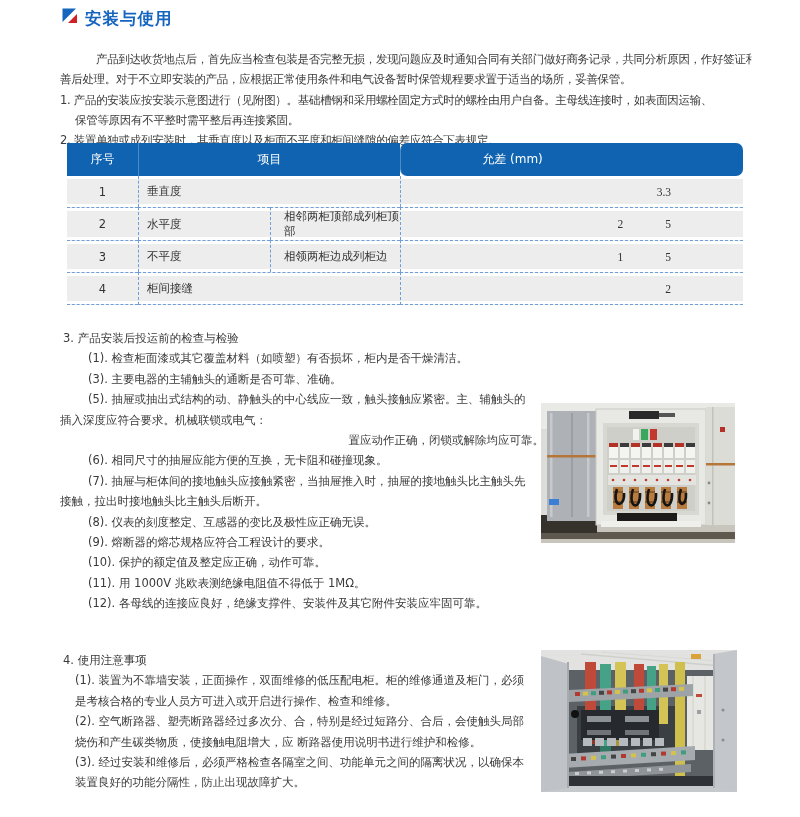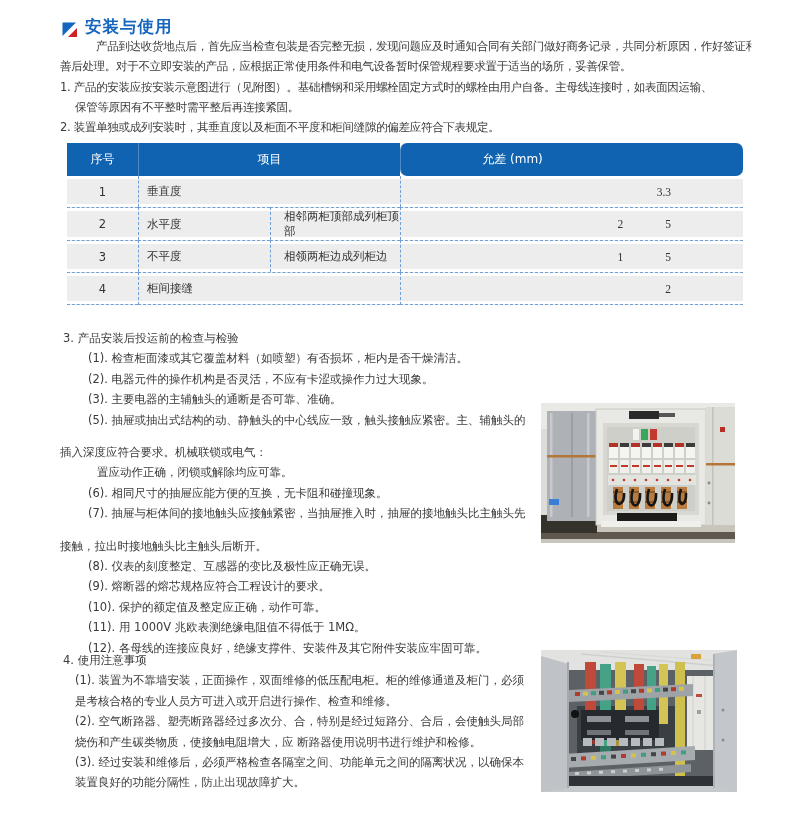--- a/index.html
+++ b/index.html
@@ -1,28 +1,28 @@
 <!DOCTYPE html>
 <html style="--accent-blue: #1565bf; --table-header-bg: #0f63b0; --table-row-bg: #ededed; --table-line-blue: #6f9fd8; --text: #3a3a3a; --busbar-red: #c04a39; --busbar-green: #46a287; --busbar-yellow: #d3c455; --coil-copper: #b97c3e;"><head>
 <meta charset="utf-8">
 <style>
   html,body{margin:0;padding:0;background:#fff;}
   .page{position:relative;width:800px;height:817px;background:#fff;overflow:hidden;
         font-family:"DejaVu Sans",sans-serif;color:var(--text,#3a3a3a);}
 
   
-  .doc-header{position:absolute;left:62px;top:16px;display:flex;align-items:flex-end;gap:7px;}
+  .doc-header{position:absolute;left:62px;top:8px;display:flex;align-items:flex-start;gap:7px;}
   .doc-header h1{margin:0;font-size:16.5px;font-weight:bold;color:var(--accent-blue,#1565bf);letter-spacing:1px;}
   .title-icon{width:16px;height:16px;display:inline-block;}
 
   
   .intro{position:absolute;left:60px;top:36px;width:692px;font-size:11.5px;line-height:20.3px;
          letter-spacing:-0.3px;white-space:nowrap;overflow:hidden;}
   .intro p{margin:0;}
-  .intro .ind1{padding-left:36px;}
+  .intro .ind1{padding-left:36px;margin-top:13px;}
   .intro .ind2{padding-left:15px;}
 
   
   .tol-table{position:absolute;left:67px;top:143px;width:676px;border-collapse:separate;border-spacing:0;
              font-size:11.5px;table-layout:fixed;}
   .tol-table th{background:var(--table-header-bg,#0f63b0);color:#fff;font-weight:normal;height:31px;
                 font-size:12px;text-align:center;}
   .tol-table th + th{border-left:1px solid rgba(255,255,255,0.25);}
   .tol-table td{background:var(--table-row-bg,#ededed);height:29px;color:#333;
                 box-shadow:inset 0 3px 0 #fff, inset 0 -3px 0 #fff;}
@@ -38,22 +38,22 @@
   .tol-gap:empty{display:none;margin:0;}
 
   
   .sec{position:absolute;left:60px;width:484px;font-size:11.5px;line-height:20.4px;
        white-space:nowrap;overflow:hidden;}
   .sec p{margin:0;}
   .sec3{top:328px;}
   .sec4{top:650px;}
   .sec .h{padding-left:3px;}
   .sec .l{padding-left:28px;}
-  .sec .c0{padding-left:0;margin-top:12px;}
-  .sec .c2{padding-left:37px;}
+  .sec .c0{padding-left:0;}
+  .sec .c2{padding-left:37px;text-align:right;}
   .sec .l4{padding-left:15px;}
 
   
   .photo{position:absolute;overflow:hidden;}
   .photo1{left:541px;top:403px;width:194px;height:140px;}
   .photo2{left:541px;top:650px;width:196px;height:142px;}
   .photo svg{display:block;}
 </style>
 </head>
 <body>
@@ -114,21 +114,20 @@
         <td class="td-no">4</td>
         <td class="td-item" colspan="2">柜间接缝</td>
         <td class="td-tol"><span>2</span></td>
       </tr>
     </tbody>
   </table>
 
   <div class="sec sec3">
     <p class="h">3.  产品安装后投运前的检查与检验</p>
     <p class="l">(1). 检查柜面漆或其它覆盖材料（如喷塑）有否损坏，柜内是否干燥清洁。</p>
-    <p class="l">(2). 电器元件的操作机构是否灵活，不应有卡涩或操作力过大现象。</p>
     <p class="l">(3). 主要电器的主辅触头的通断是否可靠、准确。</p>
     <p class="l">(5). 抽屉或抽出式结构的动、静触头的中心线应一致，触头接触应紧密。主、辅触头的</p>
     <p class="c0">插入深度应符合要求。机械联锁或电气：</p>
     <p class="c2">置应动作正确，闭锁或解除均应可靠。</p>
     <p class="l">(6). 相同尺寸的抽屉应能方便的互换，无卡阻和碰撞现象。</p>
     <p class="l">(7). 抽屉与柜体间的接地触头应接触紧密，当抽屉推入时，抽屉的接地触头比主触头先</p>
     <p class="c0">接触，拉出时接地触头比主触头后断开。</p>
     <p class="l">(8). 仪表的刻度整定、互感器的变比及极性应正确无误。</p>
     <p class="l">(9). 熔断器的熔芯规格应符合工程设计的要求。</p>
     <p class="l">(10). 保护的额定值及整定应正确，动作可靠。</p>

